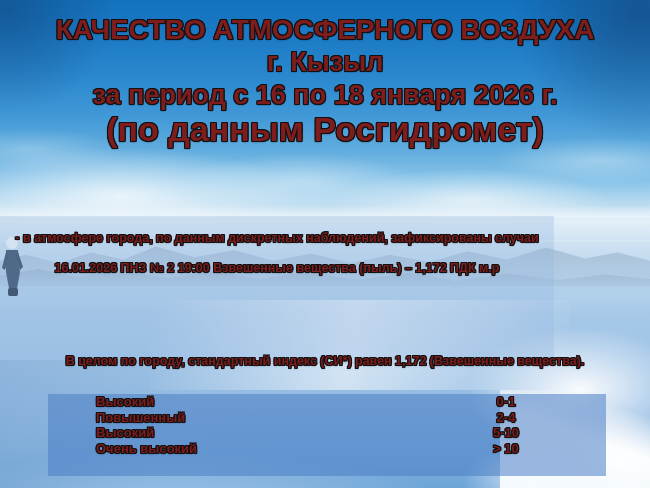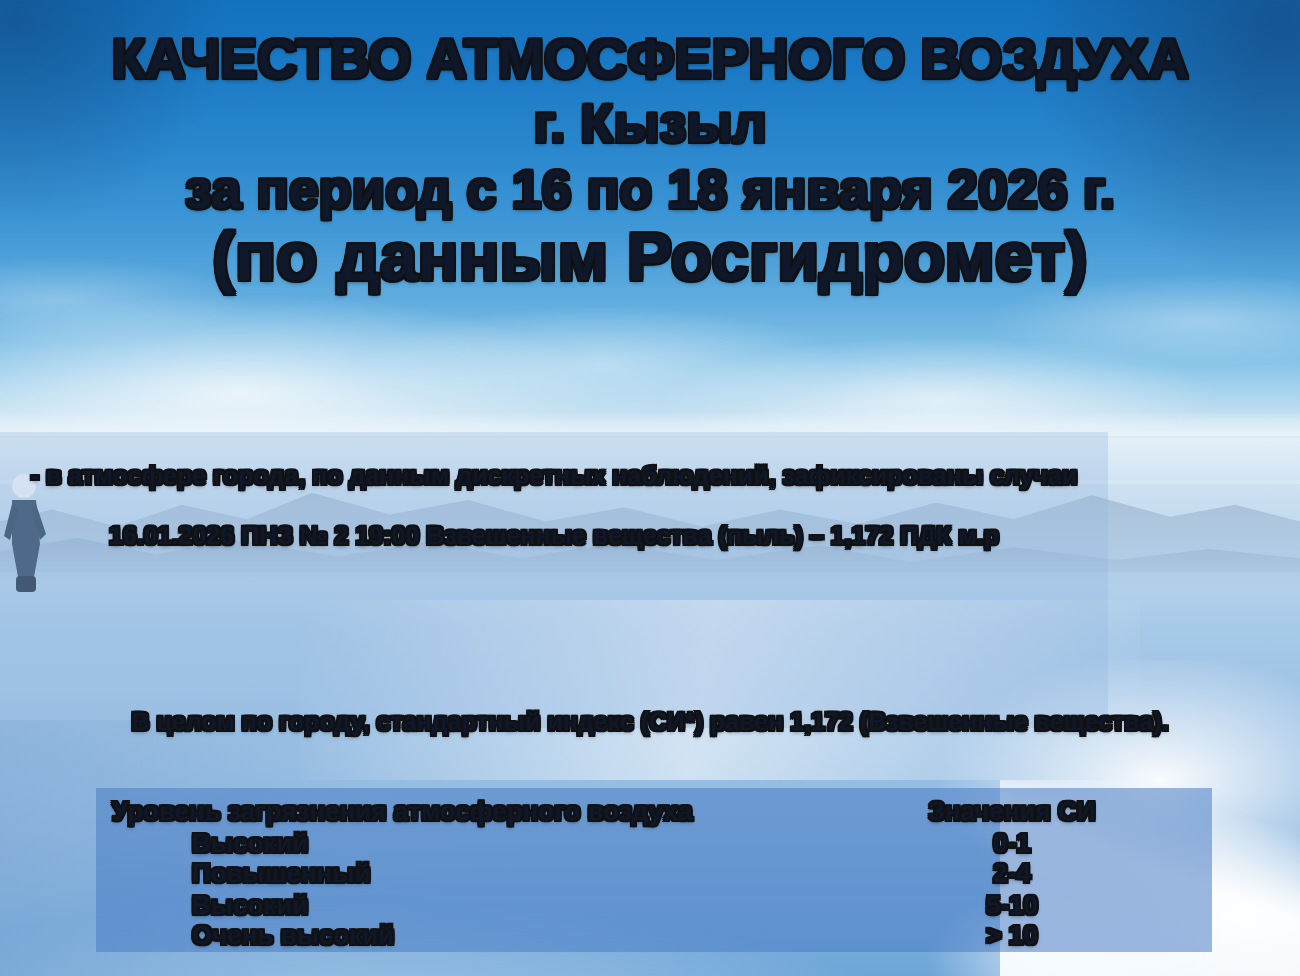--- a/index.html
+++ b/index.html
@@ -109,21 +109,21 @@
     text-align: center;
   }
   .band-table {
     position: absolute; left: 48px; top: 394px; width: 558px; height: 82px;
     background: rgba(74,126,196,.55);
     box-sizing: border-box;
   }
 
   
   .outlined {
-    color: #0f172a;
+    color: #7f1d1d;
     text-shadow:
       -1px -1px 0 #111, 1px -1px 0 #111, -1px 1px 0 #111, 1px 1px 0 #111,
       0 -1px 0 #111, 0 1px 0 #111, -1px 0 0 #111, 1px 0 0 #111,
       0 1px 2px rgba(0,0,0,.55);
   }
   .title-main {
     font-size: 28px;
     font-weight: 700;
     line-height: 32px;
     letter-spacing: -0.2px;
@@ -216,24 +216,20 @@
     <div class="body-line first outlined">- в атмосфере города, по данным дискретных наблюдений, зафиксированы случаи</div>
     <div class="body-gap"></div>
     <div class="body-line outlined">16.01.2026 ПНЗ № 2 19:00 Взвешенные вещества (пыль) – 1,172 ПДК м.р</div>
   </div>
 
   <div class="summary-line outlined">В целом по городу, стандартный индекс (СИ*) равен 1,172 (Взвешенные вещества).</div>
 
   <div class="band-table">
     <table class="tbl">
       <tbody>
-        <tr class="head">
-          <td class="lvl outlined">Уровень загрязнения атмосферного воздуха</td>
-          <td class="val outlined">Значения СИ</td>
-        </tr>
         <tr>
           <td class="lvl indent outlined">Высокий</td>
           <td class="val outlined">0-1</td>
         </tr>
         <tr>
           <td class="lvl indent outlined">Повышенный</td>
           <td class="val outlined">2-4</td>
         </tr>
         <tr>
           <td class="lvl indent outlined">Высокий</td>

